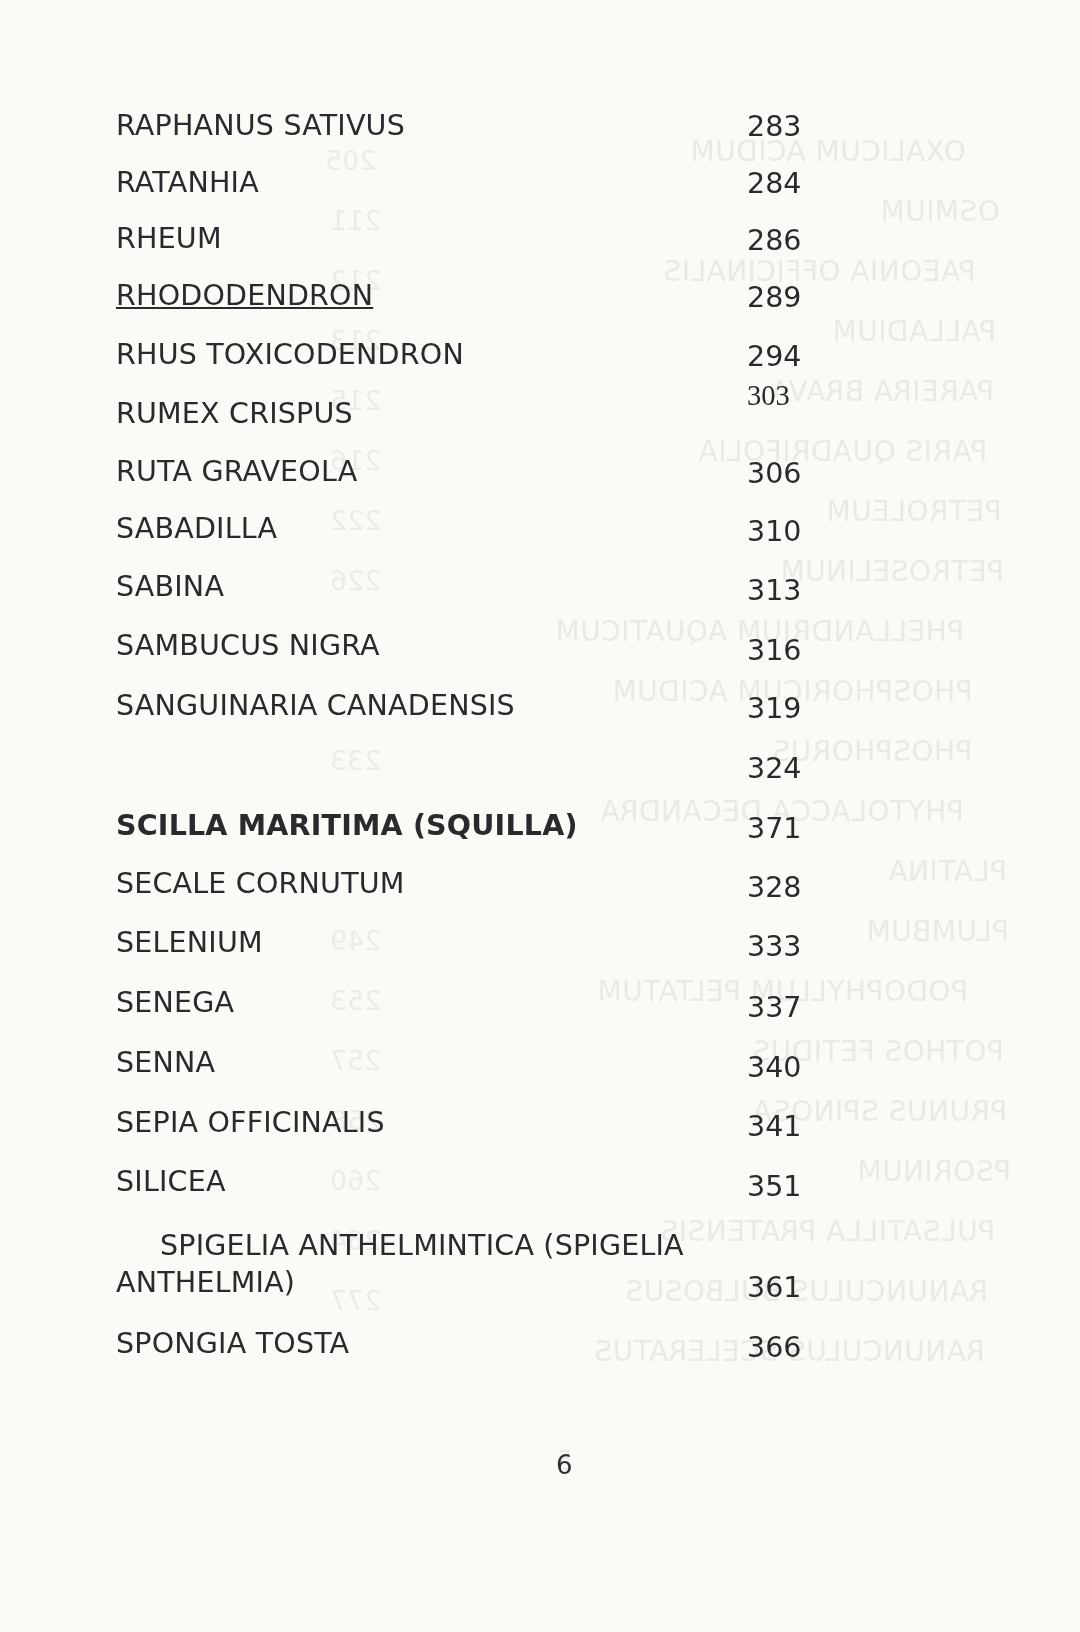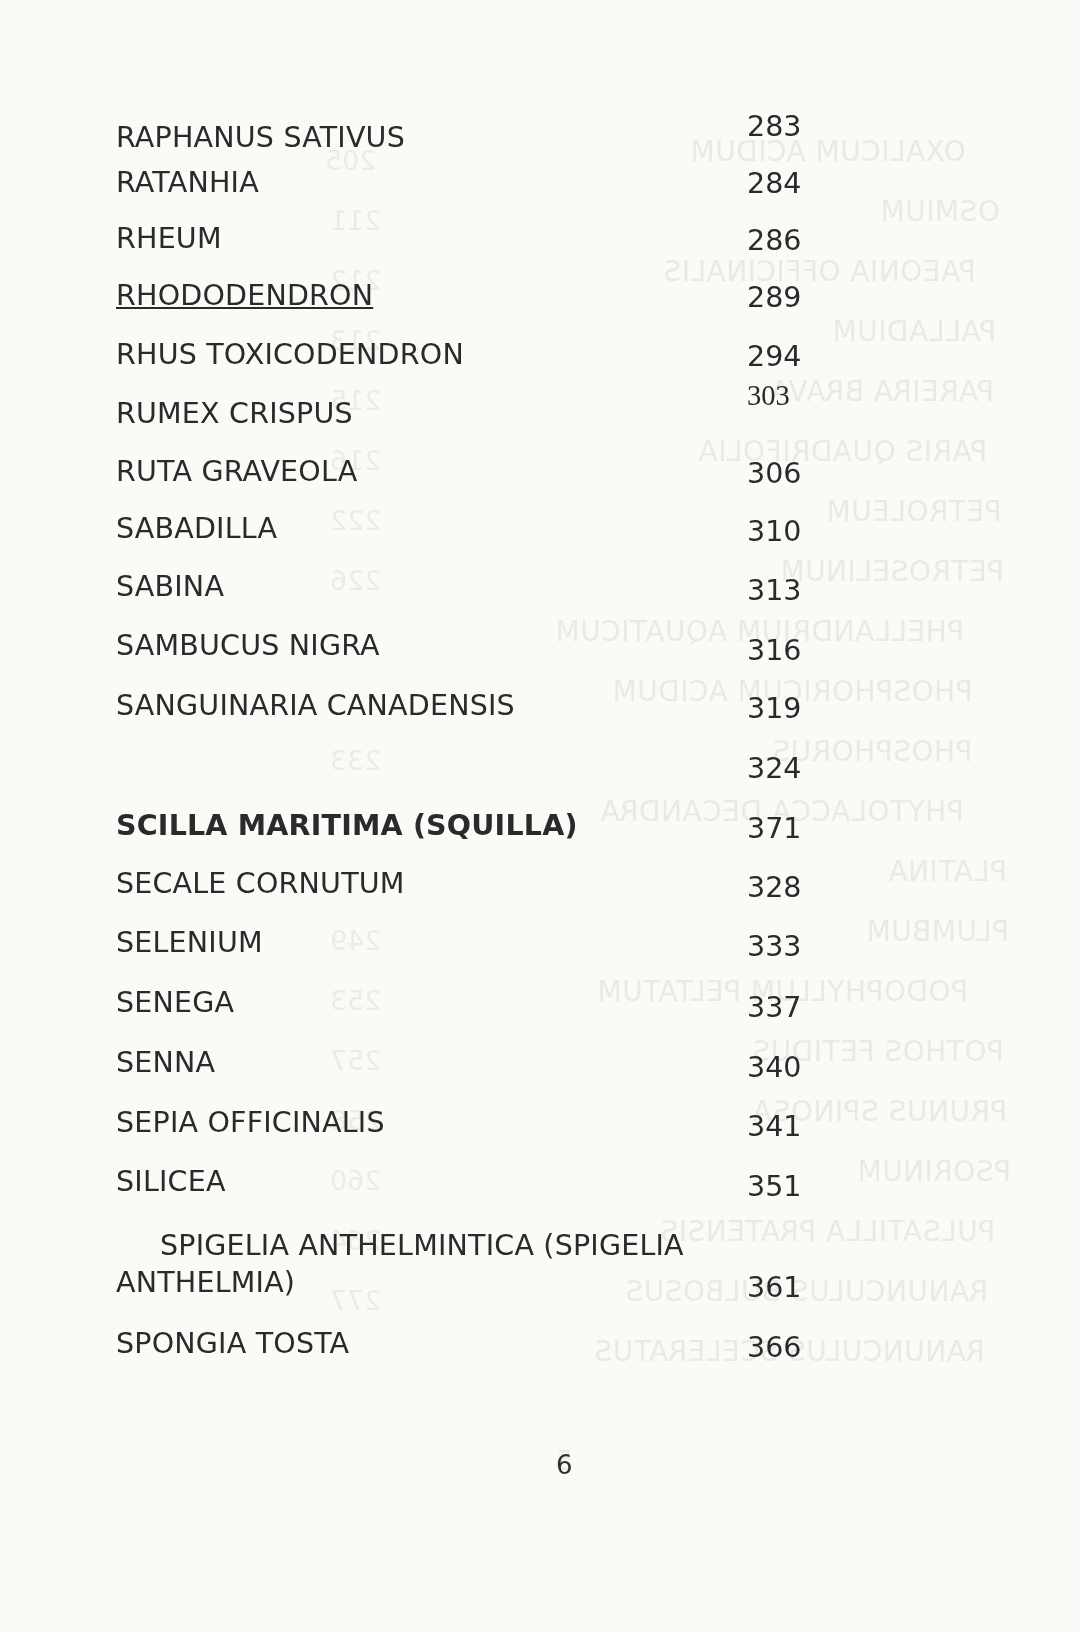--- a/index.html
+++ b/index.html
@@ -105,21 +105,21 @@
   <div class="ghost-num" style="left:330px;top:1045px;">257</div>
   <div class="ghost-num" style="left:330px;top:1105px;">258</div>
   <div class="ghost-num" style="left:330px;top:1165px;">260</div>
   <div class="ghost-num" style="left:330px;top:1225px;">264</div>
   <div class="ghost-num" style="left:330px;top:1285px;">277</div>
   <div class="ghost-num" style="left:555px;top:1445px;">5</div>
 </div>
 
 <div class="index">
 
-  <div class="entry-name" style="top:107px;margin-top:12px;">RAPHANUS SATIVUS</div>
+  <div class="entry-name" style="top:107px;">RAPHANUS SATIVUS</div>
   <div class="entry-page" style="top:108px;">283</div>
 
   <div class="entry-name" style="top:164px;">RATANHIA</div>
   <div class="entry-page" style="top:165px;">284</div>
 
   <div class="entry-name" style="top:220px;">RHEUM</div>
   <div class="entry-page" style="top:222px;">286</div>
 
   <div class="entry-name" style="top:277px;text-decoration:underline;">RHODODENDRON</div>
   <div class="entry-page" style="top:279px;">289</div>

